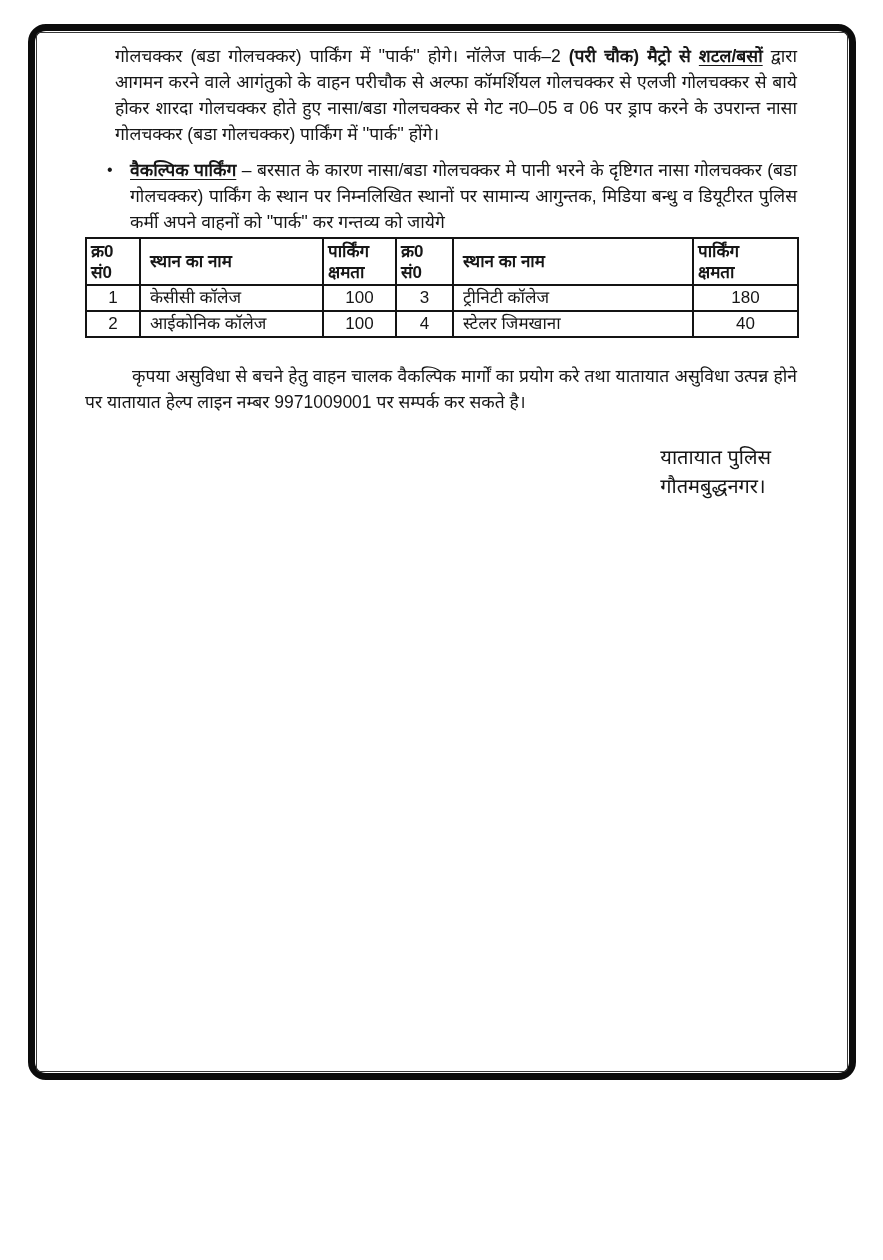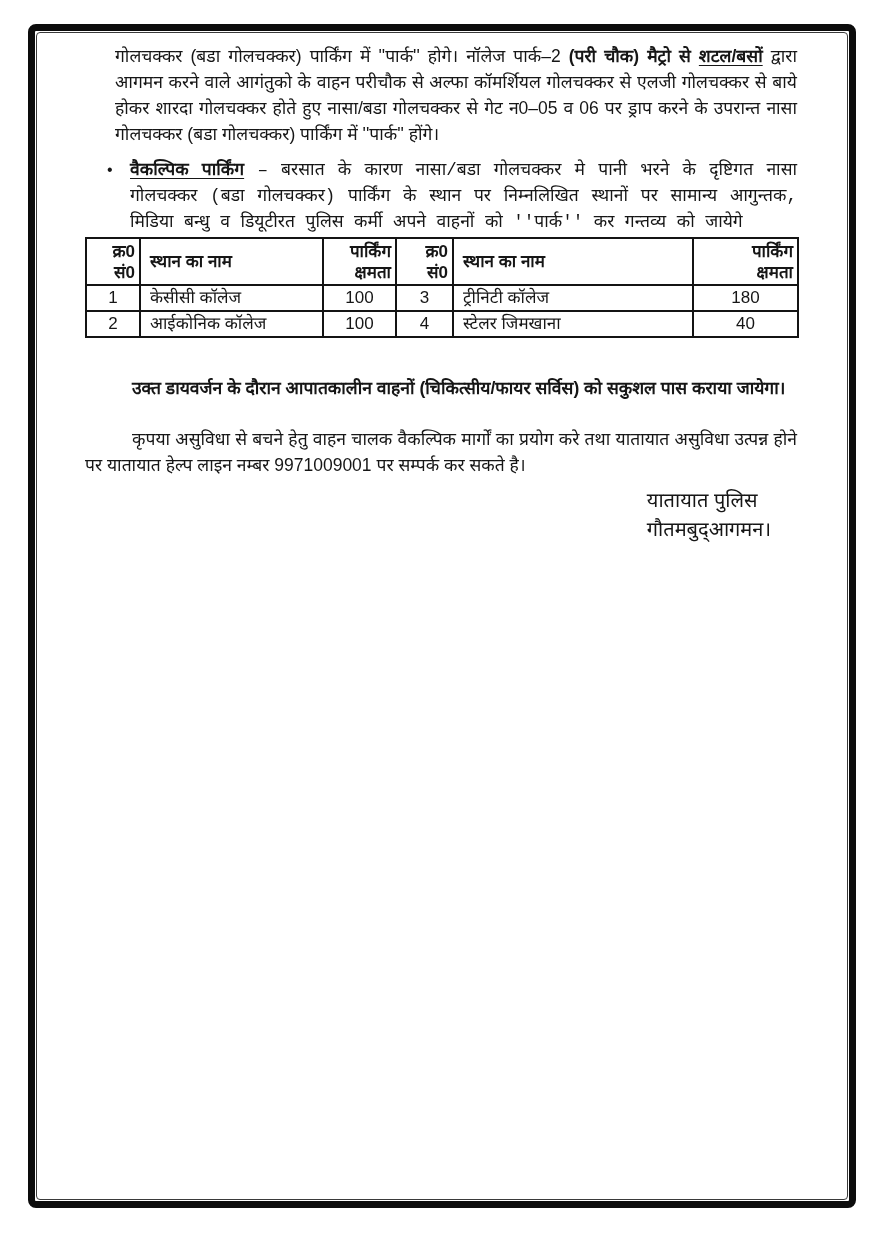--- a/index.html
+++ b/index.html
@@ -8,23 +8,23 @@
     width: 883px; height: 1260px;
     background: #ffffff;
     font-family: "Liberation Sans", "DejaVu Sans", sans-serif;
     color: #161616;
   }
   .page { position: relative; width: 883px; height: 1260px; background: #fff; overflow: hidden; }
 
   
   .frame-outer {
     position: absolute; left: 28px; top: 24px;
-    width: 828px; height: 1184px;
+    width: 828px; height: 1056px;
     border: 7px solid #0c0c0c;
-    border-radius: 8px;
+    border-radius: 18px;
   }
   .frame-inner {
     position: absolute; top: 1px; left: 1px; right: 1px; bottom: 1px;
     border: 1.5px solid #3a3a3a;
     border-radius: 4px;
   }
 
   .content {
     position: absolute; left: 50px; top: 12px; width: 712px;
     font-size: 17.5px; line-height: 26px;
@@ -34,58 +34,58 @@
   .para { margin: 0; }
   .para-main { margin-left: 30px; }
   b { font-weight: bold; }
   .u { text-decoration: underline; text-underline-offset: 3px; }
 
   .bullet-item { display: flex; margin-top: 10px; }
   .bullet-marker {
     flex: 0 0 23px; margin-left: 22px;
     font-size: 16px; line-height: 26px; text-align: left;
   }
-  .bullet-text { flex: 1; font-family: Liberation Mono, monospace; }
+  .bullet-text { flex: 1; }
 
   table.parking-table {
     margin-top: 2px;
     border-collapse: collapse;
     table-layout: fixed;
     width: 712px;
     font-size: 17px;
     text-align: center;
   }
   .parking-table th, .parking-table td {
     border: 2px solid #141414;
     padding: 0 4px;
     vertical-align: middle;
   }
   .parking-table th {
     font-weight: bold;
     line-height: 21px;
     white-space: pre-line;
     height: 47px;
-    text-align: right;
+    text-align: left;
   }
   .parking-table td { height: 26px; line-height: 22px; }
   .parking-table th.c1, .parking-table td.c1,
   .parking-table th.c4, .parking-table td.c4 { text-align: left; padding-left: 9px; }
   col.c0 { width: 54px; }
   col.c1 { width: 183px; }
   col.c2 { width: 73px; }
   col.c3 { width: 57px; }
   col.c4 { width: 240px; }
   col.c5 { width: 105px; }
 
   .para-emergency { font-weight: bold; text-indent: 47px; margin-top: 37px; }
   .para-helpline  { text-indent: 47px; margin-top: 25px; }
 
   .signature {
     width: fit-content;
-    margin: 8px 26px 0 auto;
+    margin: 28px 26px 0 auto;
     font-size: 20px; line-height: 29px;
     text-align: left;
   }
 </style>
 </head>
 <body>
 
 <div class="page">
   <div class="frame-outer">
     <div class="frame-inner"></div>
@@ -135,24 +135,23 @@
               <td class="c0">2</td>
               <td class="c1">आईकोनिक कॉलेज</td>
               <td class="c2">100</td>
               <td class="c3">4</td>
               <td class="c4">स्टेलर जिमखाना</td>
               <td class="c5">40</td>
             </tr>
           </tbody>
       </table>
 
-      <p class="para para-emergency">उक्त डायवर्जन के दौरान आपातकालीन वाहनों (चिकित्सीय/फायर सर्विस) को सकुशल पास कराया जायेगा।</p>
 
       <p class="para para-helpline">कृपया असुविधा से बचने हेतु वाहन चालक वैकल्पिक मार्गों का प्रयोग करे तथा यातायात असुविधा उत्पन्न होने पर यातायात हेल्प लाइन नम्बर 9971009001 पर सम्पर्क कर सकते है।</p>
 
       <div class="signature">
         <div>यातायात पुलिस</div>
-        <div>गौतमबुद्आगमन।</div>
+        <div>गौतमबुद्धनगर।</div>
       </div>
 
     </div>
   </div>
 </div>
 
 </body></html>

